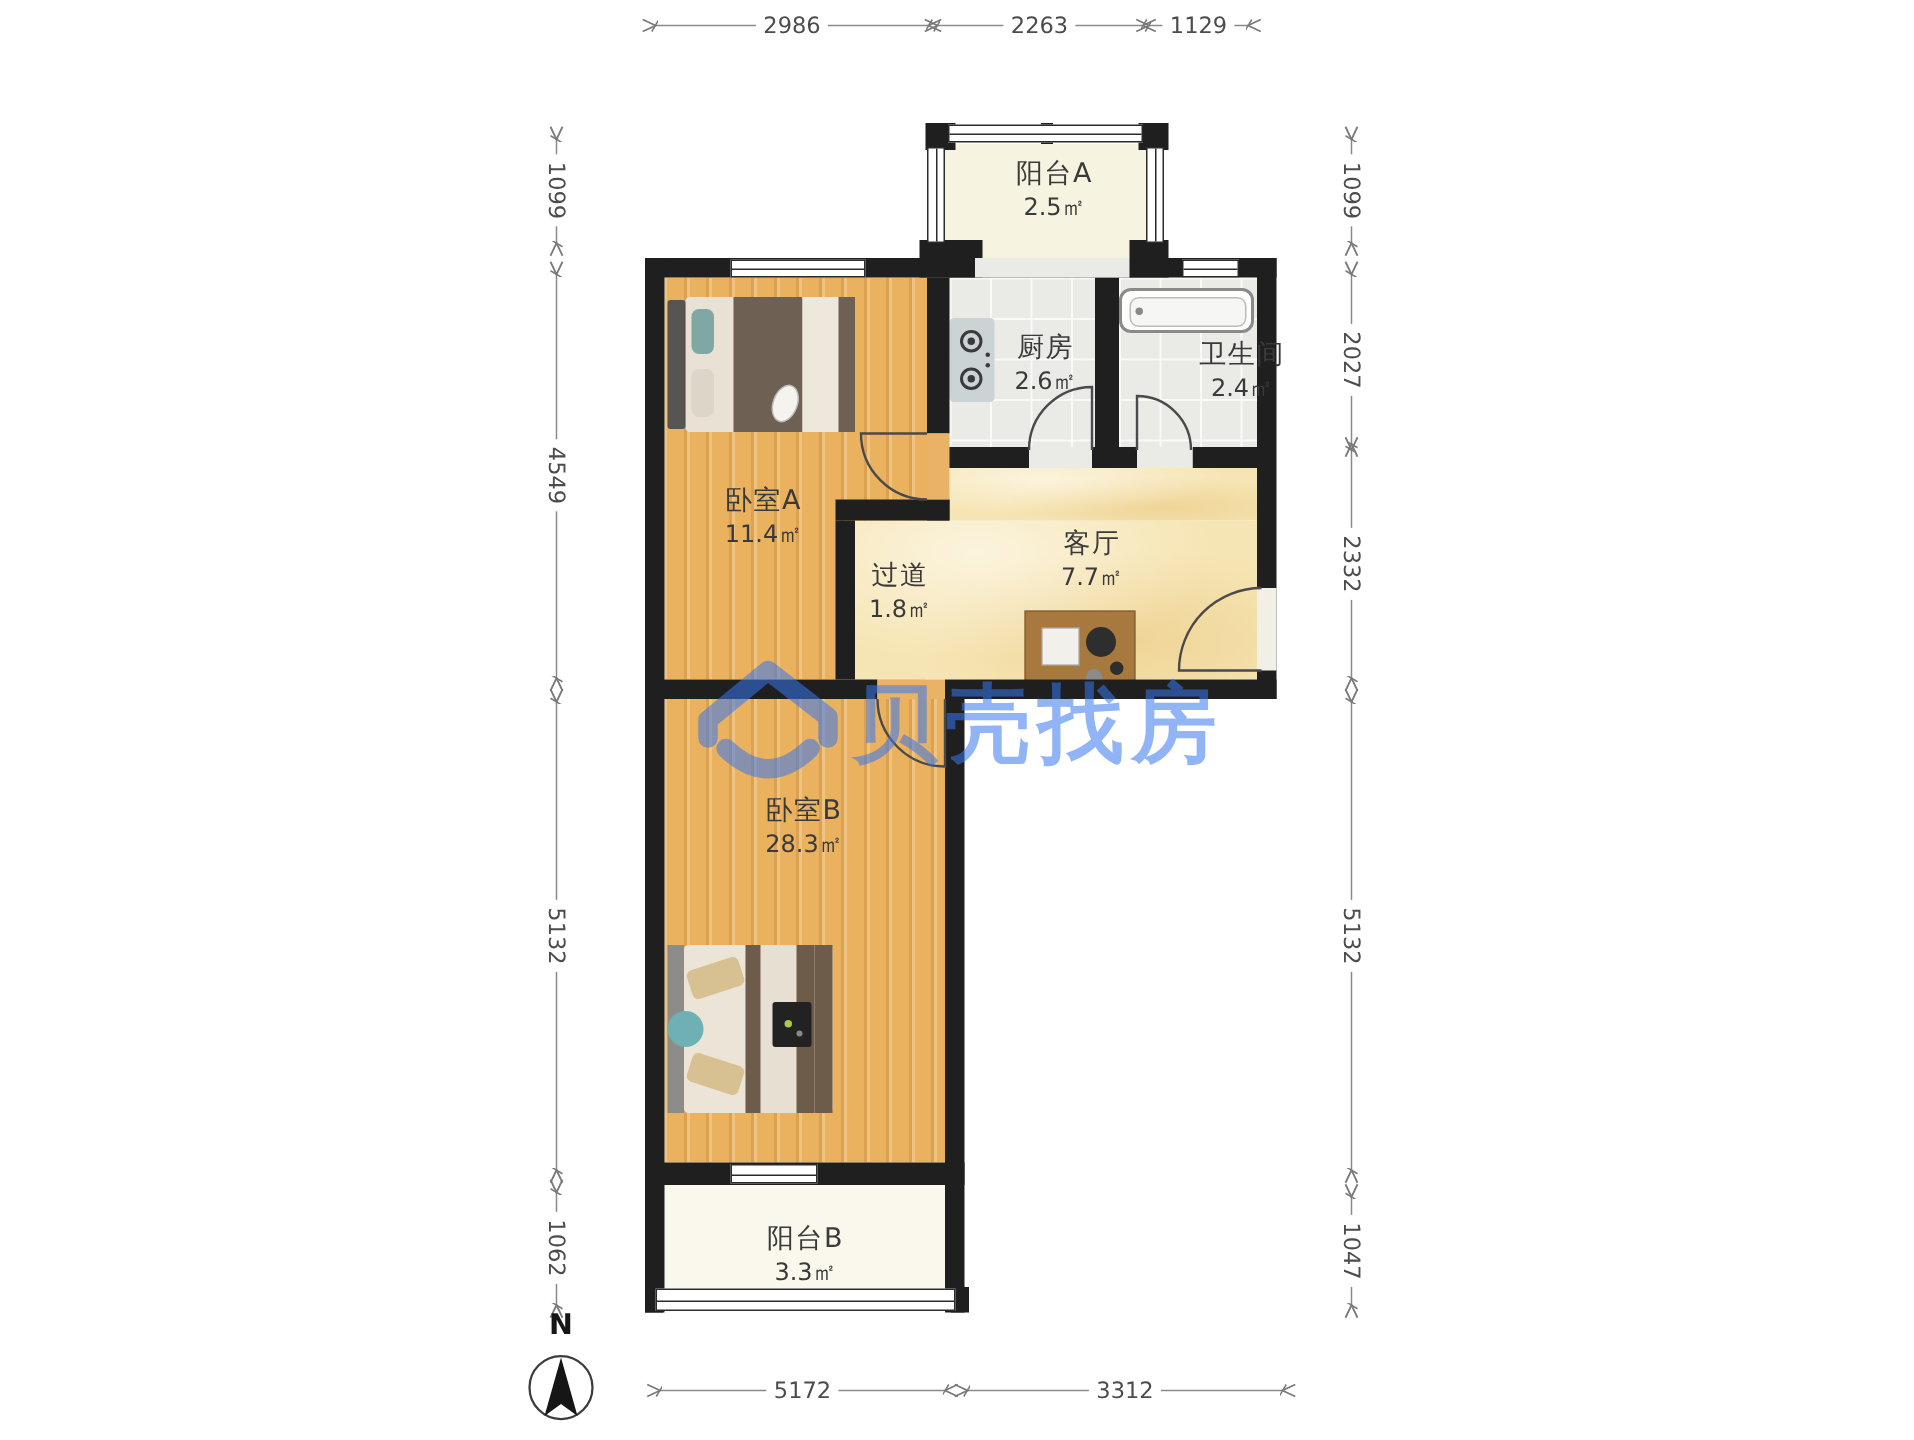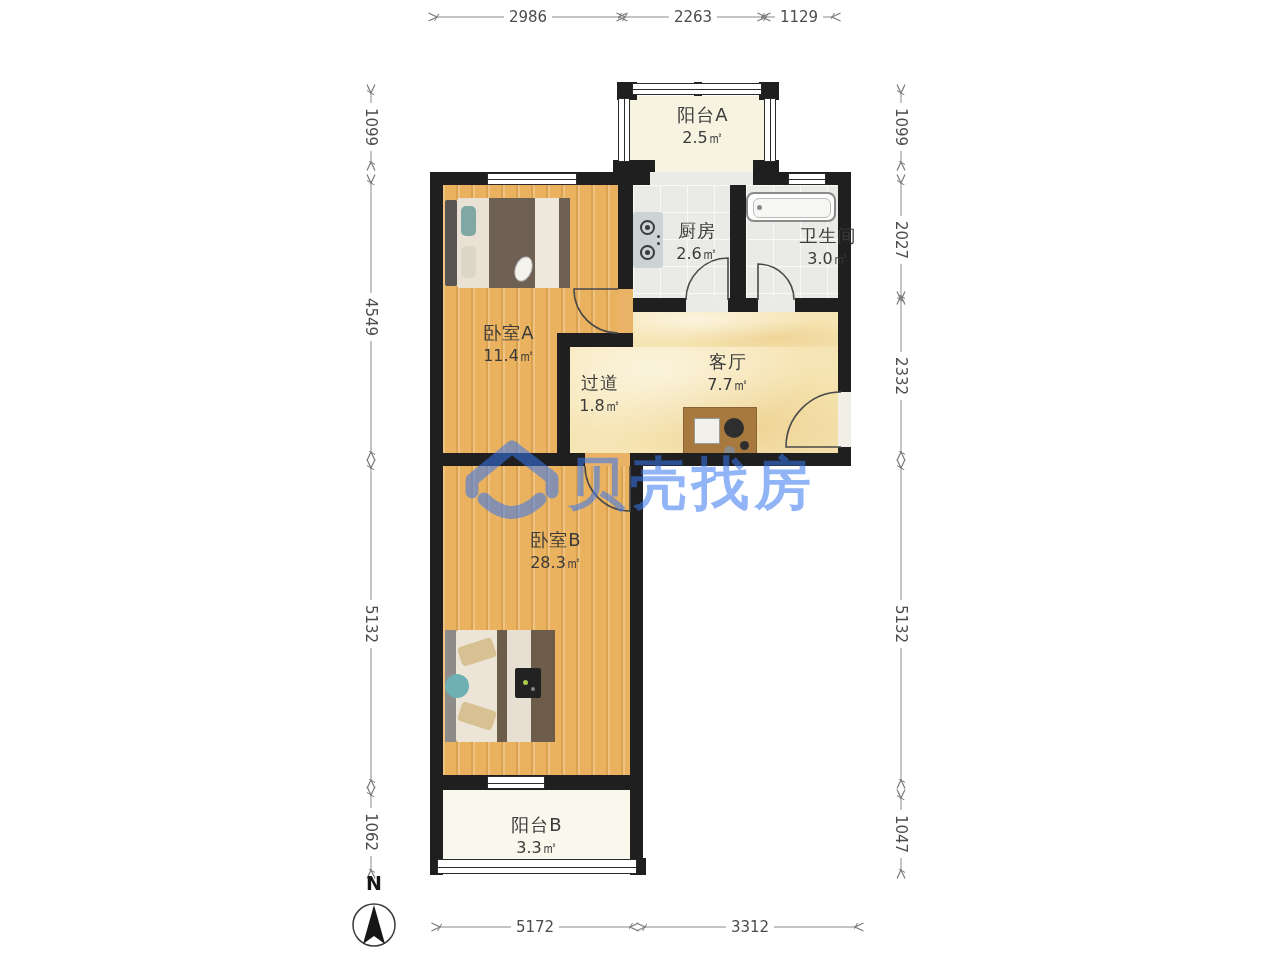--- a/index.html
+++ b/index.html
@@ -206,35 +206,35 @@
   <div class="rlabel" style="left:703px;top:103px;">
     <div class="rn">阳台A</div>
     <div class="ra">2.5㎡</div>
   </div>
   <div class="rlabel" style="left:697px;top:219px;">
     <div class="rn">厨房</div>
     <div class="ra">2.6㎡</div>
   </div>
   <div class="rlabel" style="left:828px;top:224px;">
     <div class="rn">卫生间</div>
-    <div class="ra">3.0㎡</div>
+    <div class="ra">2.4㎡</div>
   </div>
   <div class="rlabel" style="left:509px;top:321px;">
     <div class="rn">卧室A</div>
     <div class="ra">11.4㎡</div>
   </div>
   <div class="rlabel" style="left:600px;top:371px;">
     <div class="rn">过道</div>
     <div class="ra">1.8㎡</div>
   </div>
   <div class="rlabel" style="left:728px;top:350px;">
     <div class="rn">客厅</div>
     <div class="ra">7.7㎡</div>
   </div>
-  <div class="rlabel" style="left:556px;top:528px;">
+  <div class="rlabel" style="left:536px;top:528px;">
     <div class="rn">卧室B</div>
     <div class="ra">28.3㎡</div>
   </div>
   <div class="rlabel" style="left:537px;top:813px;">
     <div class="rn">阳台B</div>
     <div class="ra">3.3㎡</div>
   </div>
 
   <div class="nlabel">N</div>
 

